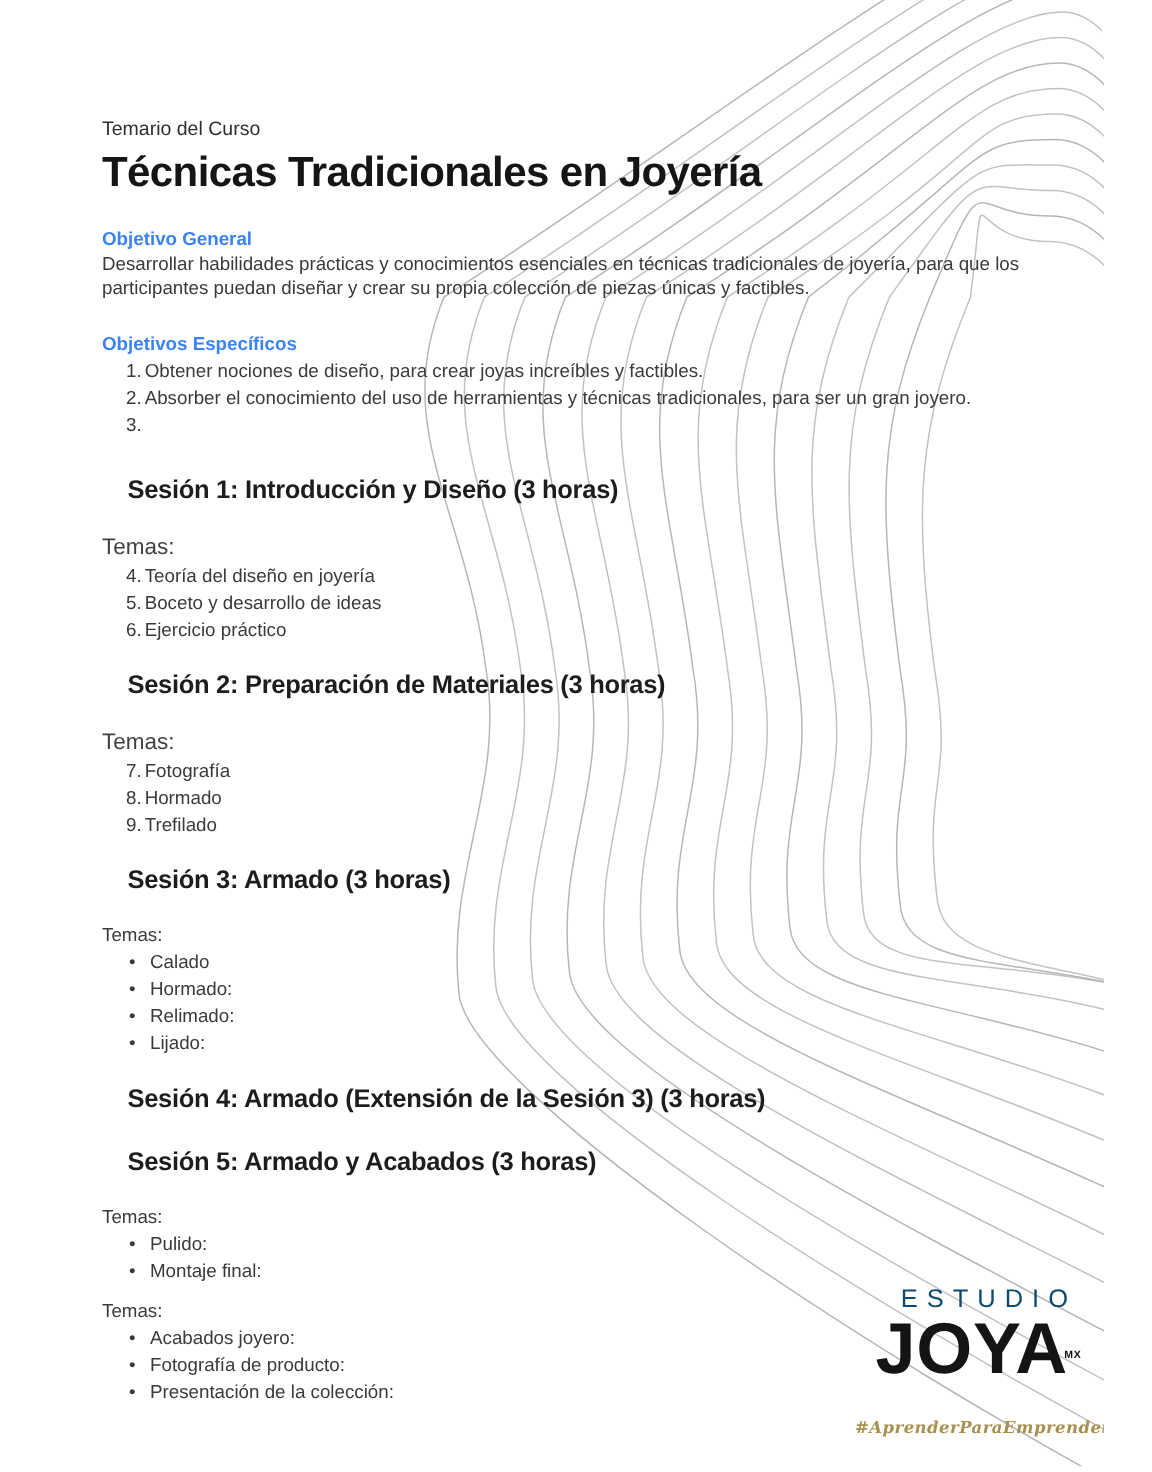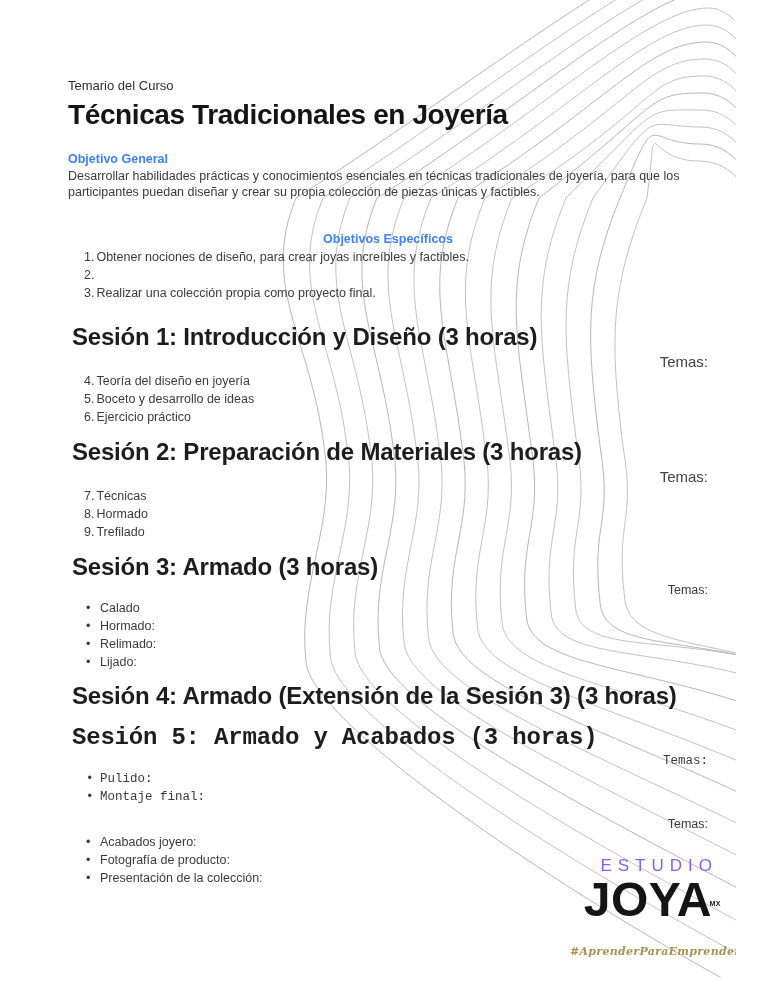--- a/index.html
+++ b/index.html
@@ -4,32 +4,32 @@
 <style>
   html,body{margin:0;padding:0;background:#ffffff;}
   .page{position:relative;width:736px;height:981px;background:#ffffff;overflow:hidden;
         font-family:"Liberation Sans",sans-serif;border-radius:29px;}
   svg.bg{position:absolute;left:0;top:0;width:768px;height:981px;}
   #contours path{fill:none;stroke:#c2c2c2;stroke-width:1;}
   .content{position:absolute;left:68px;top:78px;width:640px;}
   .eyebrow{font-size:13px;line-height:16px;color:#2e2e2e;}
   h1.title{margin:5px 0 0;font-size:28px;line-height:32px;font-weight:700;color:#151515;letter-spacing:-0.4px;}
   h3.sub{margin:20px 0 0;font-size:12.5px;line-height:16px;font-weight:700;color:#3b82f6;}
-  h3.sub.gap-lg{margin-top:31px;text-align:center;}
+  h3.sub.gap-lg{margin-top:21px;}
   p.body{margin:2px 0 12px;font-size:12.5px;line-height:15.5px;color:#3a3a3a;max-width:622px;}
   ol.plain,ul.plain{margin:1px 0 0;padding:0 0 0 16px;list-style:none;}
   ul.plain.bullets{padding-left:18px;}
   .item{display:flex;align-items:flex-start;font-size:12.5px;line-height:15.5px;color:#3a3a3a;margin-top:2.5px;}
   .item .num{flex:none;margin-right:2px;}
   .item .dot{flex:none;width:8px;margin-right:6px;}
-  .session h2{margin:4px;font-size:24px;line-height:24px;font-weight:700;color:#1d1d1d;letter-spacing:-0.2px;}
-  .temas{font-size:12.5px;line-height:15.5px;color:#3a3a3a;margin-top:2px;text-align:right;}
+  .session h2{margin:17px;font-size:17px;line-height:24px;font-weight:700;color:#1d1d1d;letter-spacing:-0.2px;}
+  .temas{font-size:12.5px;line-height:15.5px;color:#3a3a3a;margin-top:2px;}
   .temas.lg{font-size:15px;line-height:18px;color:#424242;}
   .logo{position:absolute;top:856px;right:24px;width:142px;text-align:right;}
-  .logo .estudio{font-size:17px;line-height:20px;letter-spacing:6px;margin-right:-6px;font-weight:500;color:#8b5cf6;}
+  .logo .estudio{font-size:17px;line-height:20px;letter-spacing:6px;margin-right:-6px;font-weight:500;color:#0c4a6e;}
   .logo .joya-row{margin-top:2px;line-height:44px;}
   .logo .joya{display:inline-block;position:relative;font-size:48px;font-weight:700;letter-spacing:0.5px;color:#141414;}
   .logo .sup{position:absolute;top:4px;right:-9px;font-size:7px;font-weight:700;letter-spacing:0.5px;color:#141414;}
   .logo .tagline{margin-top:12px;font-size:11px;line-height:13px;text-align:center;font-style:italic;font-weight:700;
                  letter-spacing:0.3px;color:#a8914f;font-family:"DejaVu Serif",serif;}
 </style>
 </head>
 <body>
 
 <div class="page">
@@ -62,25 +62,25 @@
 
     <h3 class="sub gap-lg">Objetivos Específicos</h3>
     <ol class="plain" id="objetivos-list">
   <li class="item">
     <span class="num">1.</span>
     <span class="txt">Obtener nociones de diseño, para crear joyas increíbles y factibles.</span>
   </li>
 
   <li class="item">
     <span class="num">2.</span>
+    <span class="txt">Absorber el conocimiento del uso de herramientas y técnicas tradicionales, para ser un gran joyero.</span>
   </li>
 
   <li class="item">
     <span class="num">3.</span>
-    <span class="txt">Realizar una colección propia como proyecto final.</span>
   </li>
 </ol>
 
     <div id="sessions">
   <section class="session" style="margin-top: 24px;">
     <h2>Sesión 1: Introducción y Diseño (3 horas)</h2>
     <div class="temas lg">Temas:</div>
     <ul class="plain items">
   <li class="item">
     <span class="num">4.</span>
@@ -98,21 +98,21 @@
   </li>
 </ul>
   </section>
 
   <section class="session" style="margin-top: 15px;">
     <h2>Sesión 2: Preparación de Materiales (3 horas)</h2>
     <div class="temas lg">Temas:</div>
     <ul class="plain items">
   <li class="item">
     <span class="num">7.</span>
-    <span class="txt">Técnicas</span>
+    <span class="txt">Fotografía</span>
   </li>
 
   <li class="item">
     <span class="num">8.</span>
     <span class="txt">Hormado</span>
   </li>
 
   <li class="item">
     <span class="num">9.</span>
     <span class="txt">Trefilado</span>
@@ -144,21 +144,21 @@
     <span class="txt">Lijado:</span>
   </li>
 </ul>
   </section>
 
   <section class="session" style="margin-top: 13px;">
     <h2>Sesión 4: Armado (Extensión de la Sesión 3) (3 horas)</h2>
 
   </section>
 
-  <section class="session" style="margin-top: 18px; font-family: Liberation Mono, monospace;">
+  <section class="session" style="margin-top: 18px;">
     <h2>Sesión 5: Armado y Acabados (3 horas)</h2>
     <div class="temas">Temas:</div>
     <ul class="plain items bullets">
   <li class="item">
     <span class="dot">•</span>
     <span class="txt">Pulido:</span>
   </li>
 
   <li class="item">
     <span class="dot">•</span>

